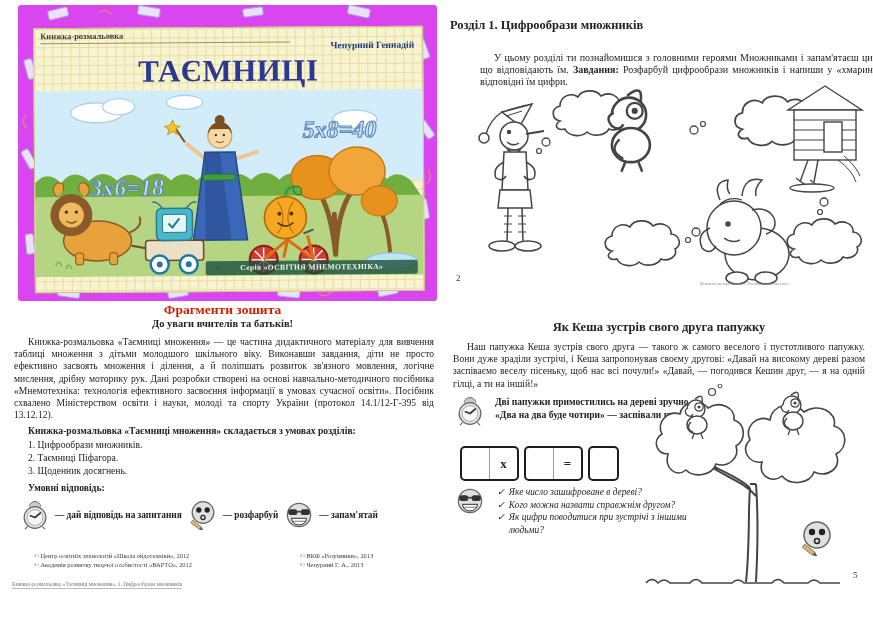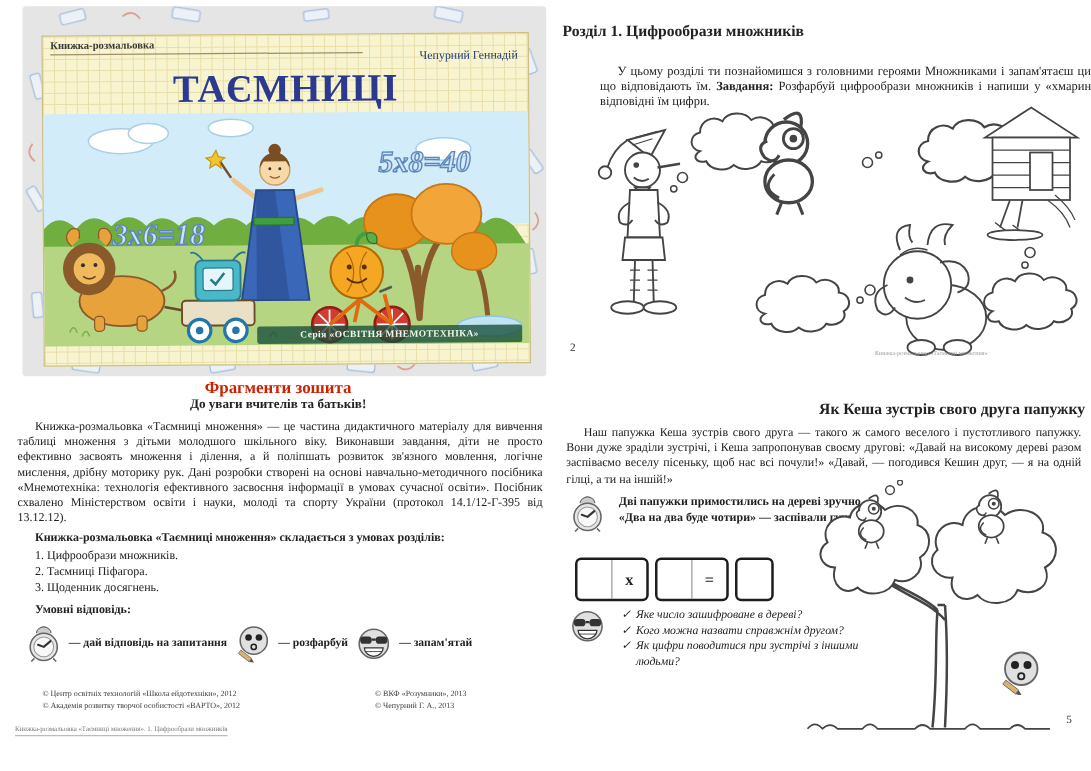--- a/index.html
+++ b/index.html
@@ -2,30 +2,30 @@
 <html><head>
 <meta charset="utf-8">
 <style>
   html,body{margin:0;padding:0;}
   body{width:873px;height:617px;position:relative;background:#fff;
        font-family:"Liberation Serif",serif;color:#222;overflow:hidden;}
   .abs{position:absolute;}
 
   
   .cover{position:absolute;left:18px;top:5px;width:419px;height:296px;
-         background:#e5e5e5;border-radius:3px;overflow:hidden;}
+         background:#d946ef;border-radius:3px;overflow:hidden;}
   .cover-doodles{position:absolute;left:0;top:0;}
   .cover-paper{position:absolute;left:16px;top:22px;width:388px;height:263px;
       background-color:#f8f4cf;
       background-image:linear-gradient(#e7dda8 1px,transparent 1px),
                        linear-gradient(90deg,#e7dda8 1px,transparent 1px);
       background-size:9px 9px;border:1px solid #cbbf86;transform:rotate(-0.4deg);}
   .cover-label{position:absolute;left:6px;top:2px;font-size:8.5px;font-weight:bold;color:#3a3a3a;}
   .cover-rule{position:absolute;left:6px;top:14px;width:250px;border-top:1px solid #9a9168;}
-  .cover-author{position:absolute;right:8px;top:13px;font-size:9.5px;font-weight:normal;color:#1f3a7a;}
+  .cover-author{position:absolute;right:8px;top:13px;font-size:9.5px;font-weight:bold;color:#1f3a7a;}
   .cover-title{position:absolute;left:0;top:25px;width:100%;text-align:center;
       font-size:31px;font-weight:bold;color:#2b3990;letter-spacing:.5px;
       font-family:"Liberation Serif",serif;}
   .cover-art{position:absolute;left:0;top:62px;}
   .cover-banner{position:absolute;right:6px;bottom:16px;width:212px;height:14px;
       background:rgba(23,77,58,.78);color:#f2f7ee;font-size:7.5px;font-weight:bold;
       text-align:center;line-height:14px;letter-spacing:.4px;border-radius:2px;}
 
   
   .frag-heading{position:absolute;left:10px;top:302px;width:425px;text-align:center;
@@ -53,21 +53,21 @@
   .p1-heading{position:absolute;left:450px;top:18px;width:418px;text-align:left;
       font-size:12.5px;font-weight:bold;}
   .p1-para{position:absolute;left:468px;top:40px;width:412px;font-size:10px;
       line-height:12.2px;text-align:justify;margin:12px;text-indent:14px;}
   .p1-art{position:absolute;left:452px;top:82px;}
   .pagenum{position:absolute;font-size:9px;color:#333;}
   .p1-num{left:456px;top:273px;}
   .p2-num{left:853px;top:570px;}
   .p1-caption{position:absolute;left:700px;top:281px;font-size:4.8px;color:#999;}
 
-  .p2-heading{position:absolute;left:450px;top:320px;width:418px;text-align:right;
+  .p2-heading{position:absolute;left:450px;top:320px;width:418px;text-align:center;
       font-size:12.5px;font-weight:bold;}
   .p2-para{position:absolute;left:453px;top:341px;width:412px;font-size:9.6px;
       line-height:12.2px;text-align:justify;margin:0;text-indent:14px;}
   .rhyme-block{position:absolute;left:455px;top:396px;display:flex;gap:10px;align-items:flex-start;}
   .rhyme-text{font-size:9.6px;line-height:12.5px;font-weight:bold;}
   .eq-strip{position:absolute;left:460px;top:446px;display:flex;gap:5px;}
   .eq-box{display:flex;border:2.5px solid #1d1d1d;border-radius:5px;background:#fff;}
   .eq-cell{width:27px;height:31px;display:flex;align-items:center;justify-content:center;
       font-size:13px;font-weight:bold;}
   .eq-cell + .eq-cell{border-left:1px solid #9a9a9a;}

